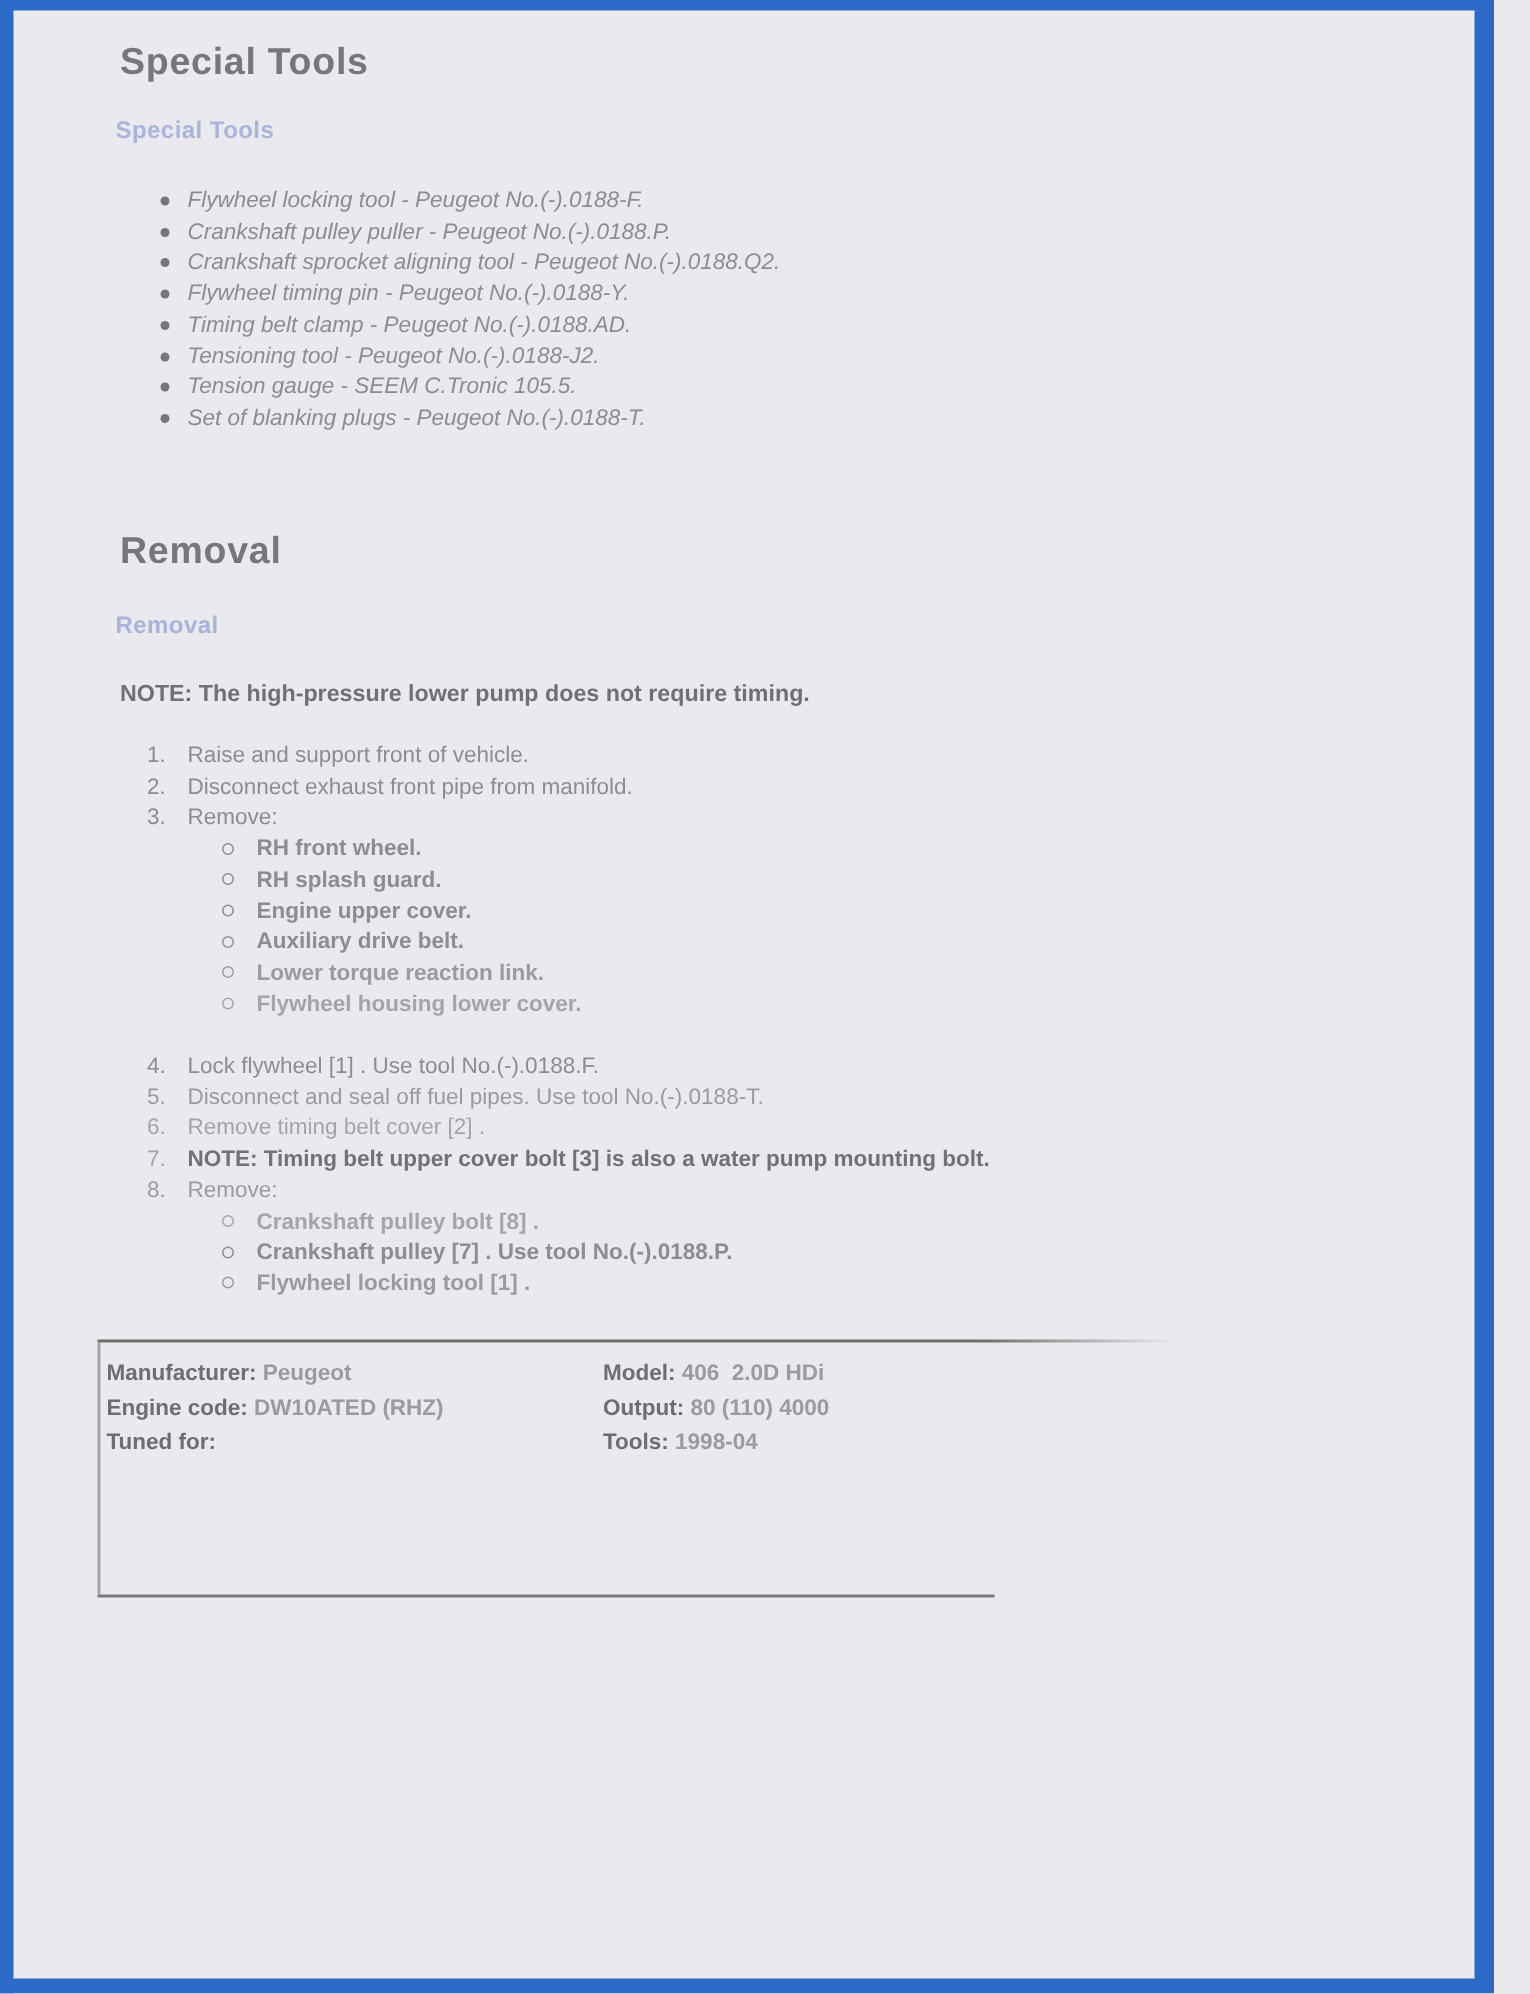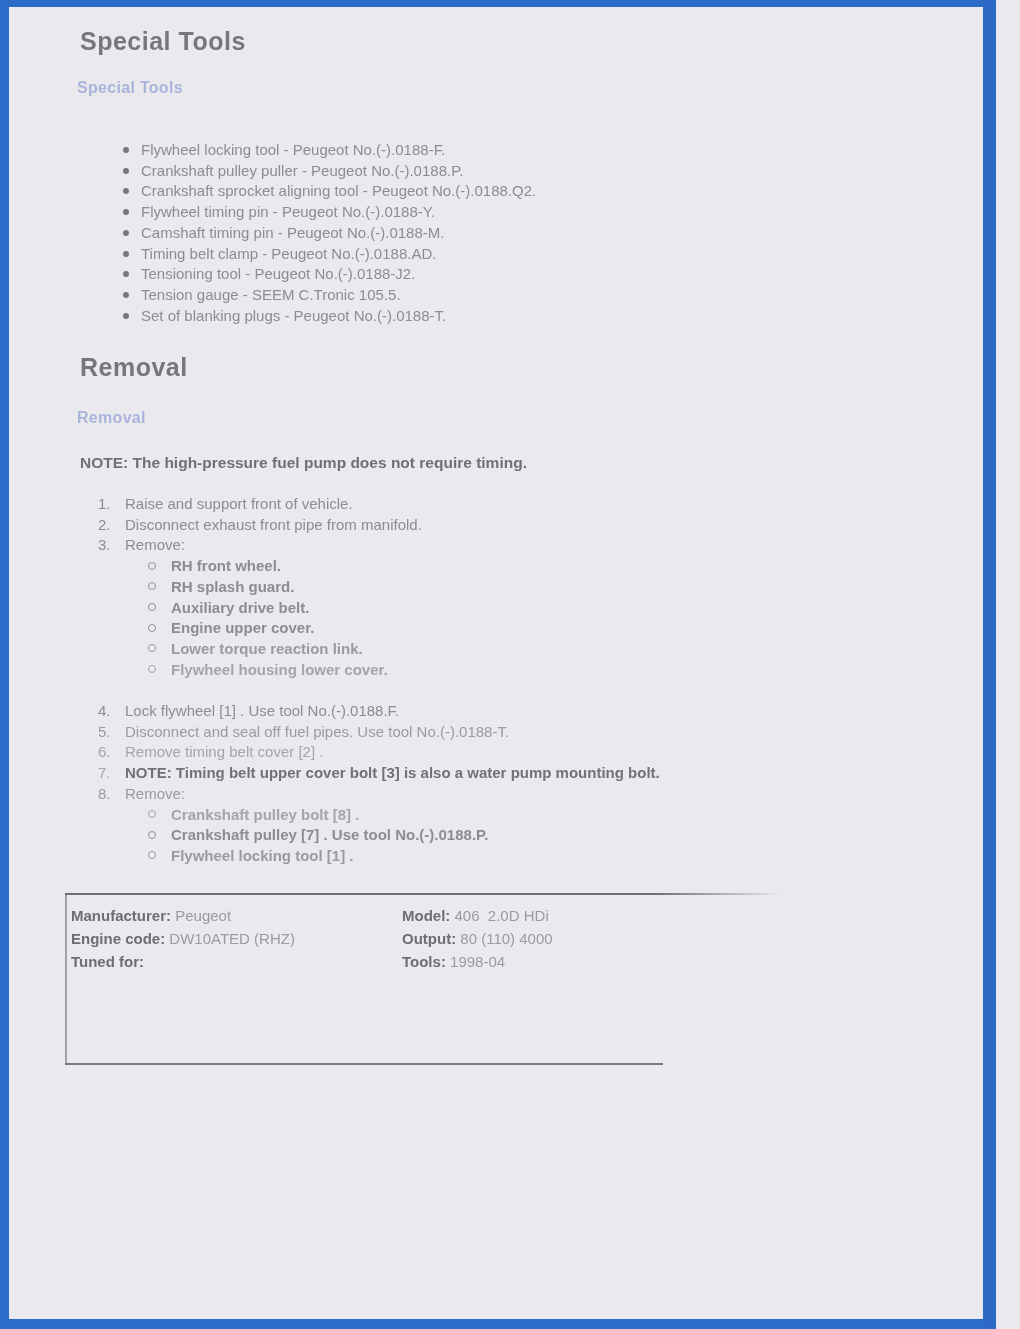--- a/index.html
+++ b/index.html
@@ -49,23 +49,24 @@
     margin: 0;
     font-size: 15.5px;
     font-weight: bold;
     color: #707074;
   }
 
   .tools-list {
     position: absolute;
     left: 71px;
     top: 117px;
-    margin: 16px;
+    margin: 0;
     padding: 0;
     list-style: none;
+    font-style: italic;
   }
   .tools-list li {
     position: relative;
     padding-left: 45px;
     line-height: 20.7px;
     font-size: 15px;
     color: #8d8c91;
   }
   .dot {
     position: absolute;
@@ -145,56 +146,55 @@
     position: absolute;
     left: 0; top: 170px;
     width: 598px; height: 2px;
     background: #7a797e;
   }
   .ib-col { position: absolute; top: 11px; font-size: 15px; }
   .ib-col-left { left: 6px; width: 320px; }
   .ib-col-right { left: 337px; width: 330px; }
   .ib-row { line-height: 23.2px; }
   .ib-label { font-weight: bold; color: #6d6d72; }
-  .ib-value { color: #9b9aa0; white-space: pre-wrap; }
+  .ib-value { color: #9b9aa0; white-space: pre-wrap; font-weight: bold; }
 </style>
 </head>
 <body>
 
 <div class="page">
 
   <h1 class="h1 h1-special">Special Tools</h1>
   <h2 class="h2 h2-special">Special Tools</h2>
 
   <ul class="tools-list">
     <li><span class="dot"></span><span>Flywheel locking tool - Peugeot No.(-).0188-F.</span></li>
     <li><span class="dot"></span><span>Crankshaft pulley puller - Peugeot No.(-).0188.P.</span></li>
     <li><span class="dot"></span><span>Crankshaft sprocket aligning tool - Peugeot No.(-).0188.Q2.</span></li>
     <li><span class="dot"></span><span>Flywheel timing pin - Peugeot No.(-).0188-Y.</span></li>
-    <li><span class="dot"></span><span>Camshaft timing pin - Peugeot No.(-).0188-M.</span></li>
     <li><span class="dot"></span><span>Timing belt clamp - Peugeot No.(-).0188.AD.</span></li>
     <li><span class="dot"></span><span>Tensioning tool - Peugeot No.(-).0188-J2.</span></li>
     <li><span class="dot"></span><span>Tension gauge - SEEM C.Tronic 105.5.</span></li>
     <li><span class="dot"></span><span>Set of blanking plugs - Peugeot No.(-).0188-T.</span></li>
   </ul>
 
   <h1 class="h1 h1-removal">Removal</h1>
   <h2 class="h2 h2-removal">Removal</h2>
 
-  <p class="note-main">NOTE: The high-pressure fuel pump does not require timing.</p>
+  <p class="note-main">NOTE: The high-pressure lower pump does not require timing.</p>
 
   <div class="steps">
     <div class="step"><span class="step-num">1.</span><span>Raise and support front of vehicle.</span></div>
     <div class="step"><span class="step-num">2.</span><span>Disconnect exhaust front pipe from manifold.</span></div>
     <div class="step"><span class="step-num">3.</span><span>Remove:</span></div>
 
     <div class="sub"><span class="circ"></span><span>RH front wheel.</span></div>
     <div class="sub"><span class="circ"></span><span>RH splash guard.</span></div>
+    <div class="sub"><span class="circ"></span><span>Engine upper cover.</span></div>
     <div class="sub"><span class="circ"></span><span>Auxiliary drive belt.</span></div>
-    <div class="sub"><span class="circ"></span><span>Engine upper cover.</span></div>
     <div class="sub semi-faded"><span class="circ"></span><span>Lower torque reaction link.</span></div>
     <div class="sub faded"><span class="circ"></span><span>Flywheel housing lower cover.</span></div>
 
     <div class="row-spacer"></div>
 
     <div class="step"><span class="step-num">4.</span><span>Lock flywheel [1] . Use tool No.(-).0188.F.</span></div>
     <div class="step semi-faded"><span class="step-num">5.</span><span>Disconnect and seal off fuel pipes. Use tool No.(-).0188-T.</span></div>
     <div class="step faded"><span class="step-num">6.</span><span>Remove timing belt cover [2] .</span></div>
     <div class="step faded"><span class="step-num">7.</span></div>
     <div class="step-note">NOTE: Timing belt upper cover bolt [3] is also a water pump mounting bolt.</div>

